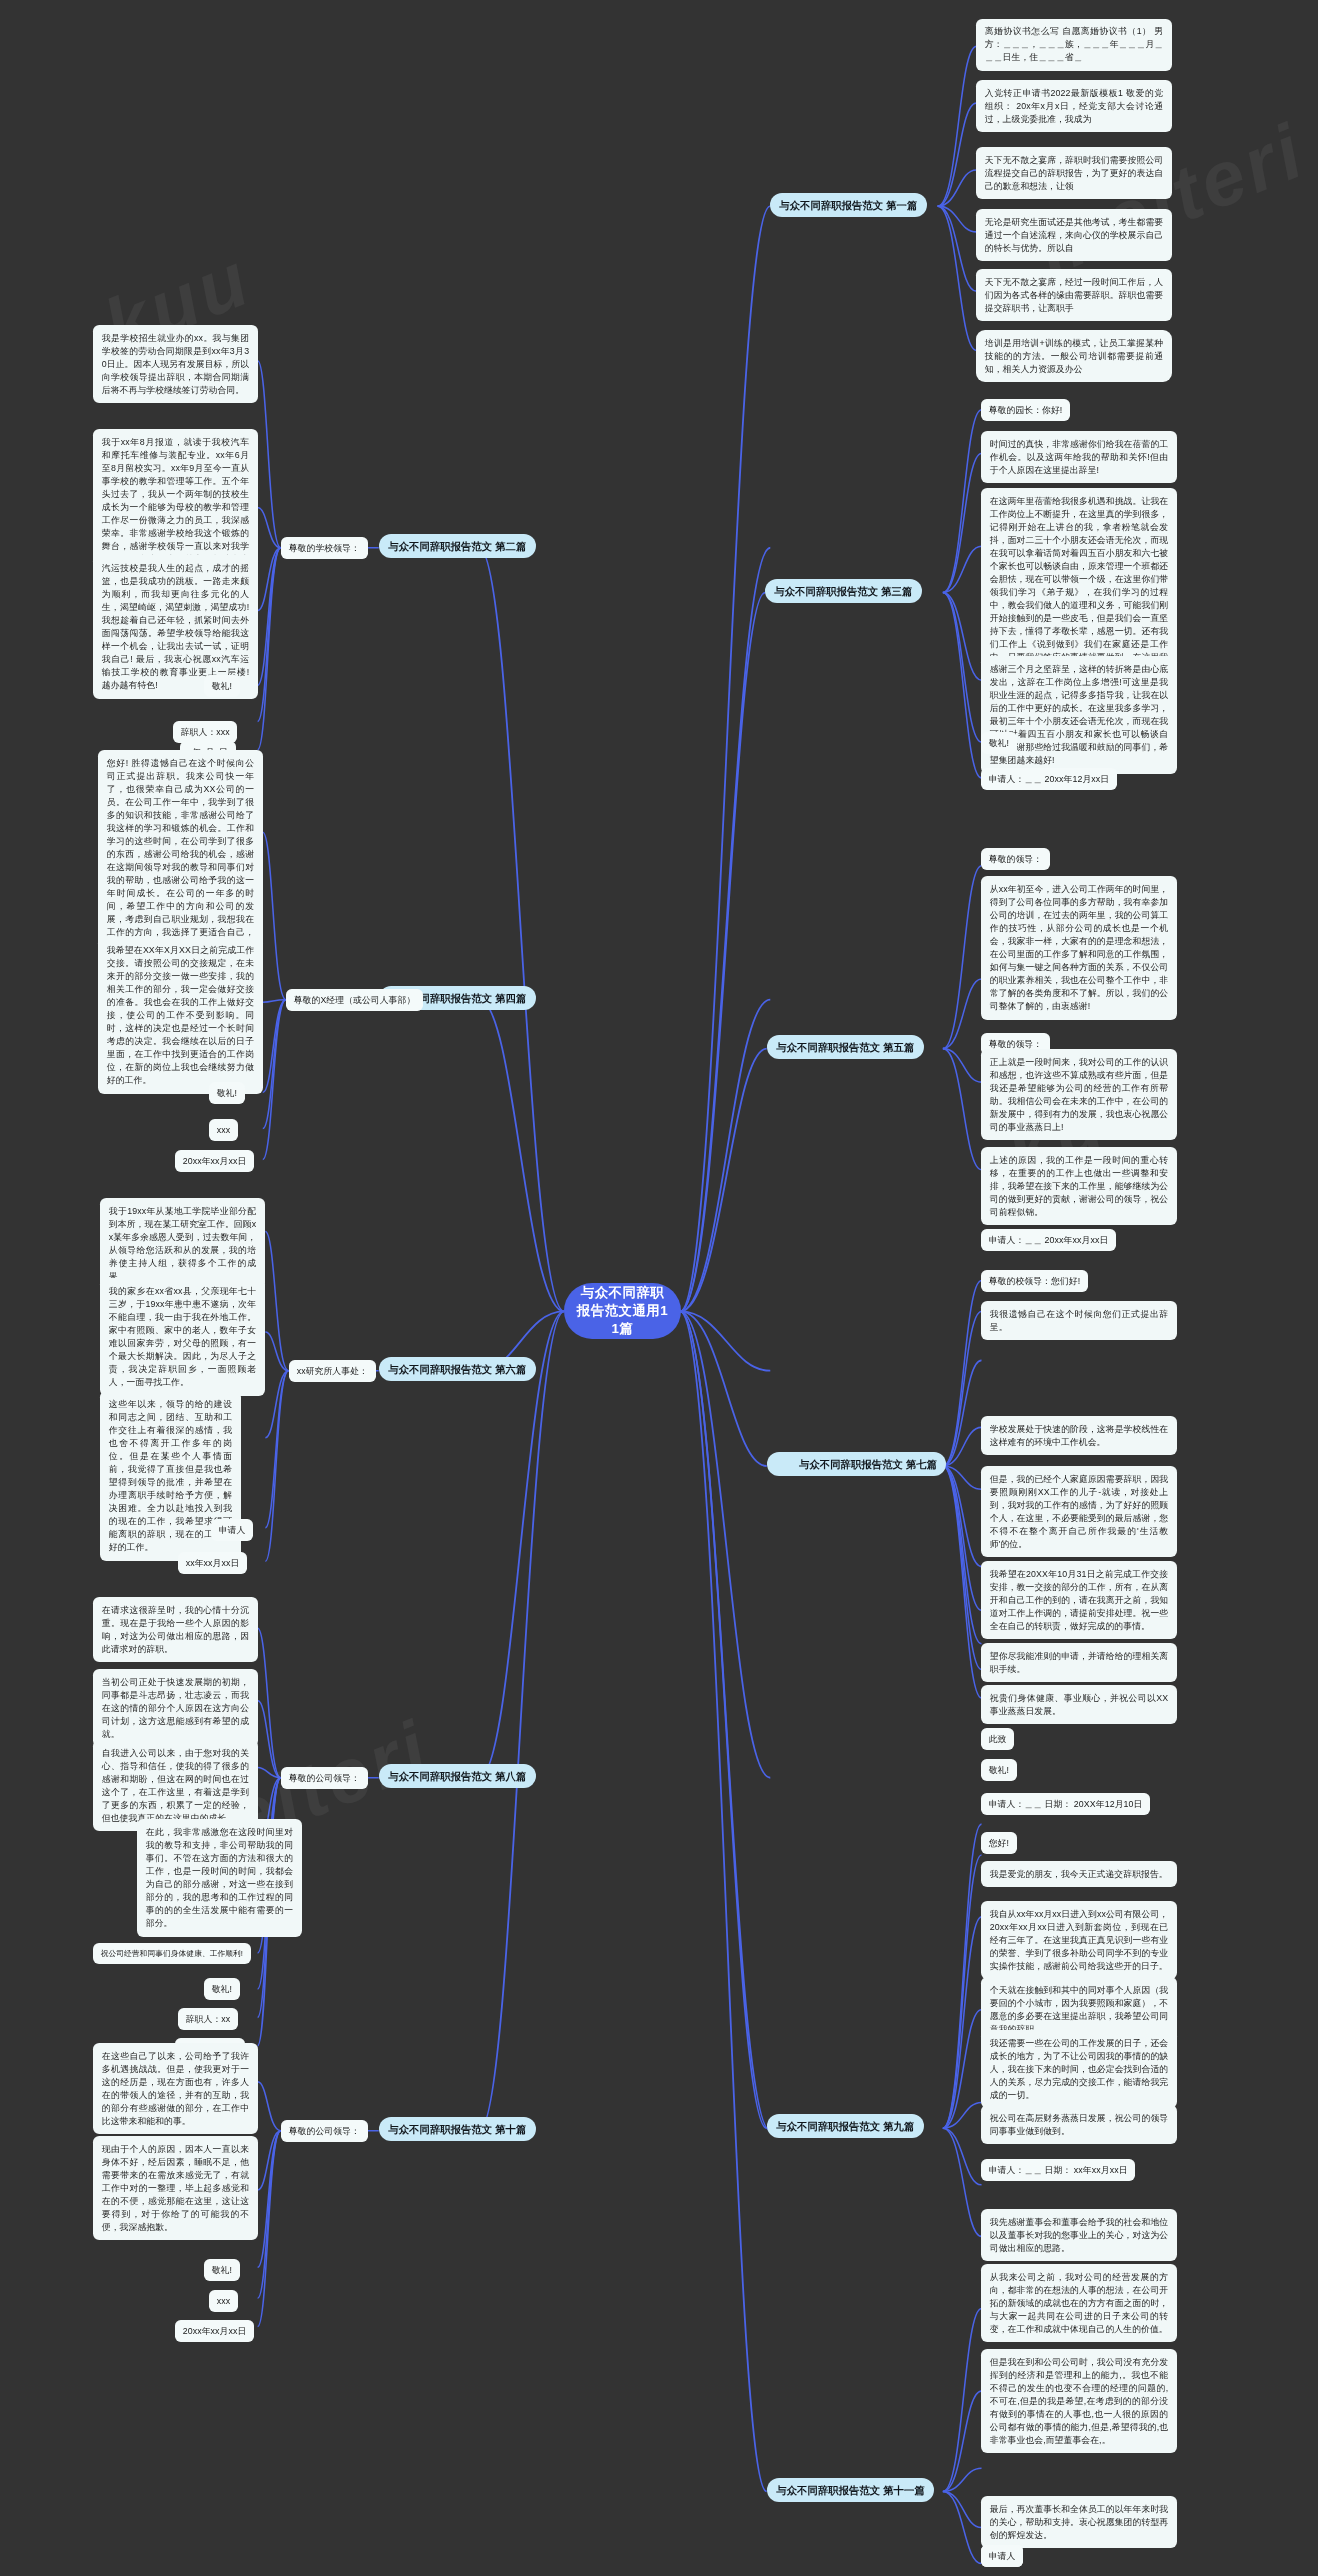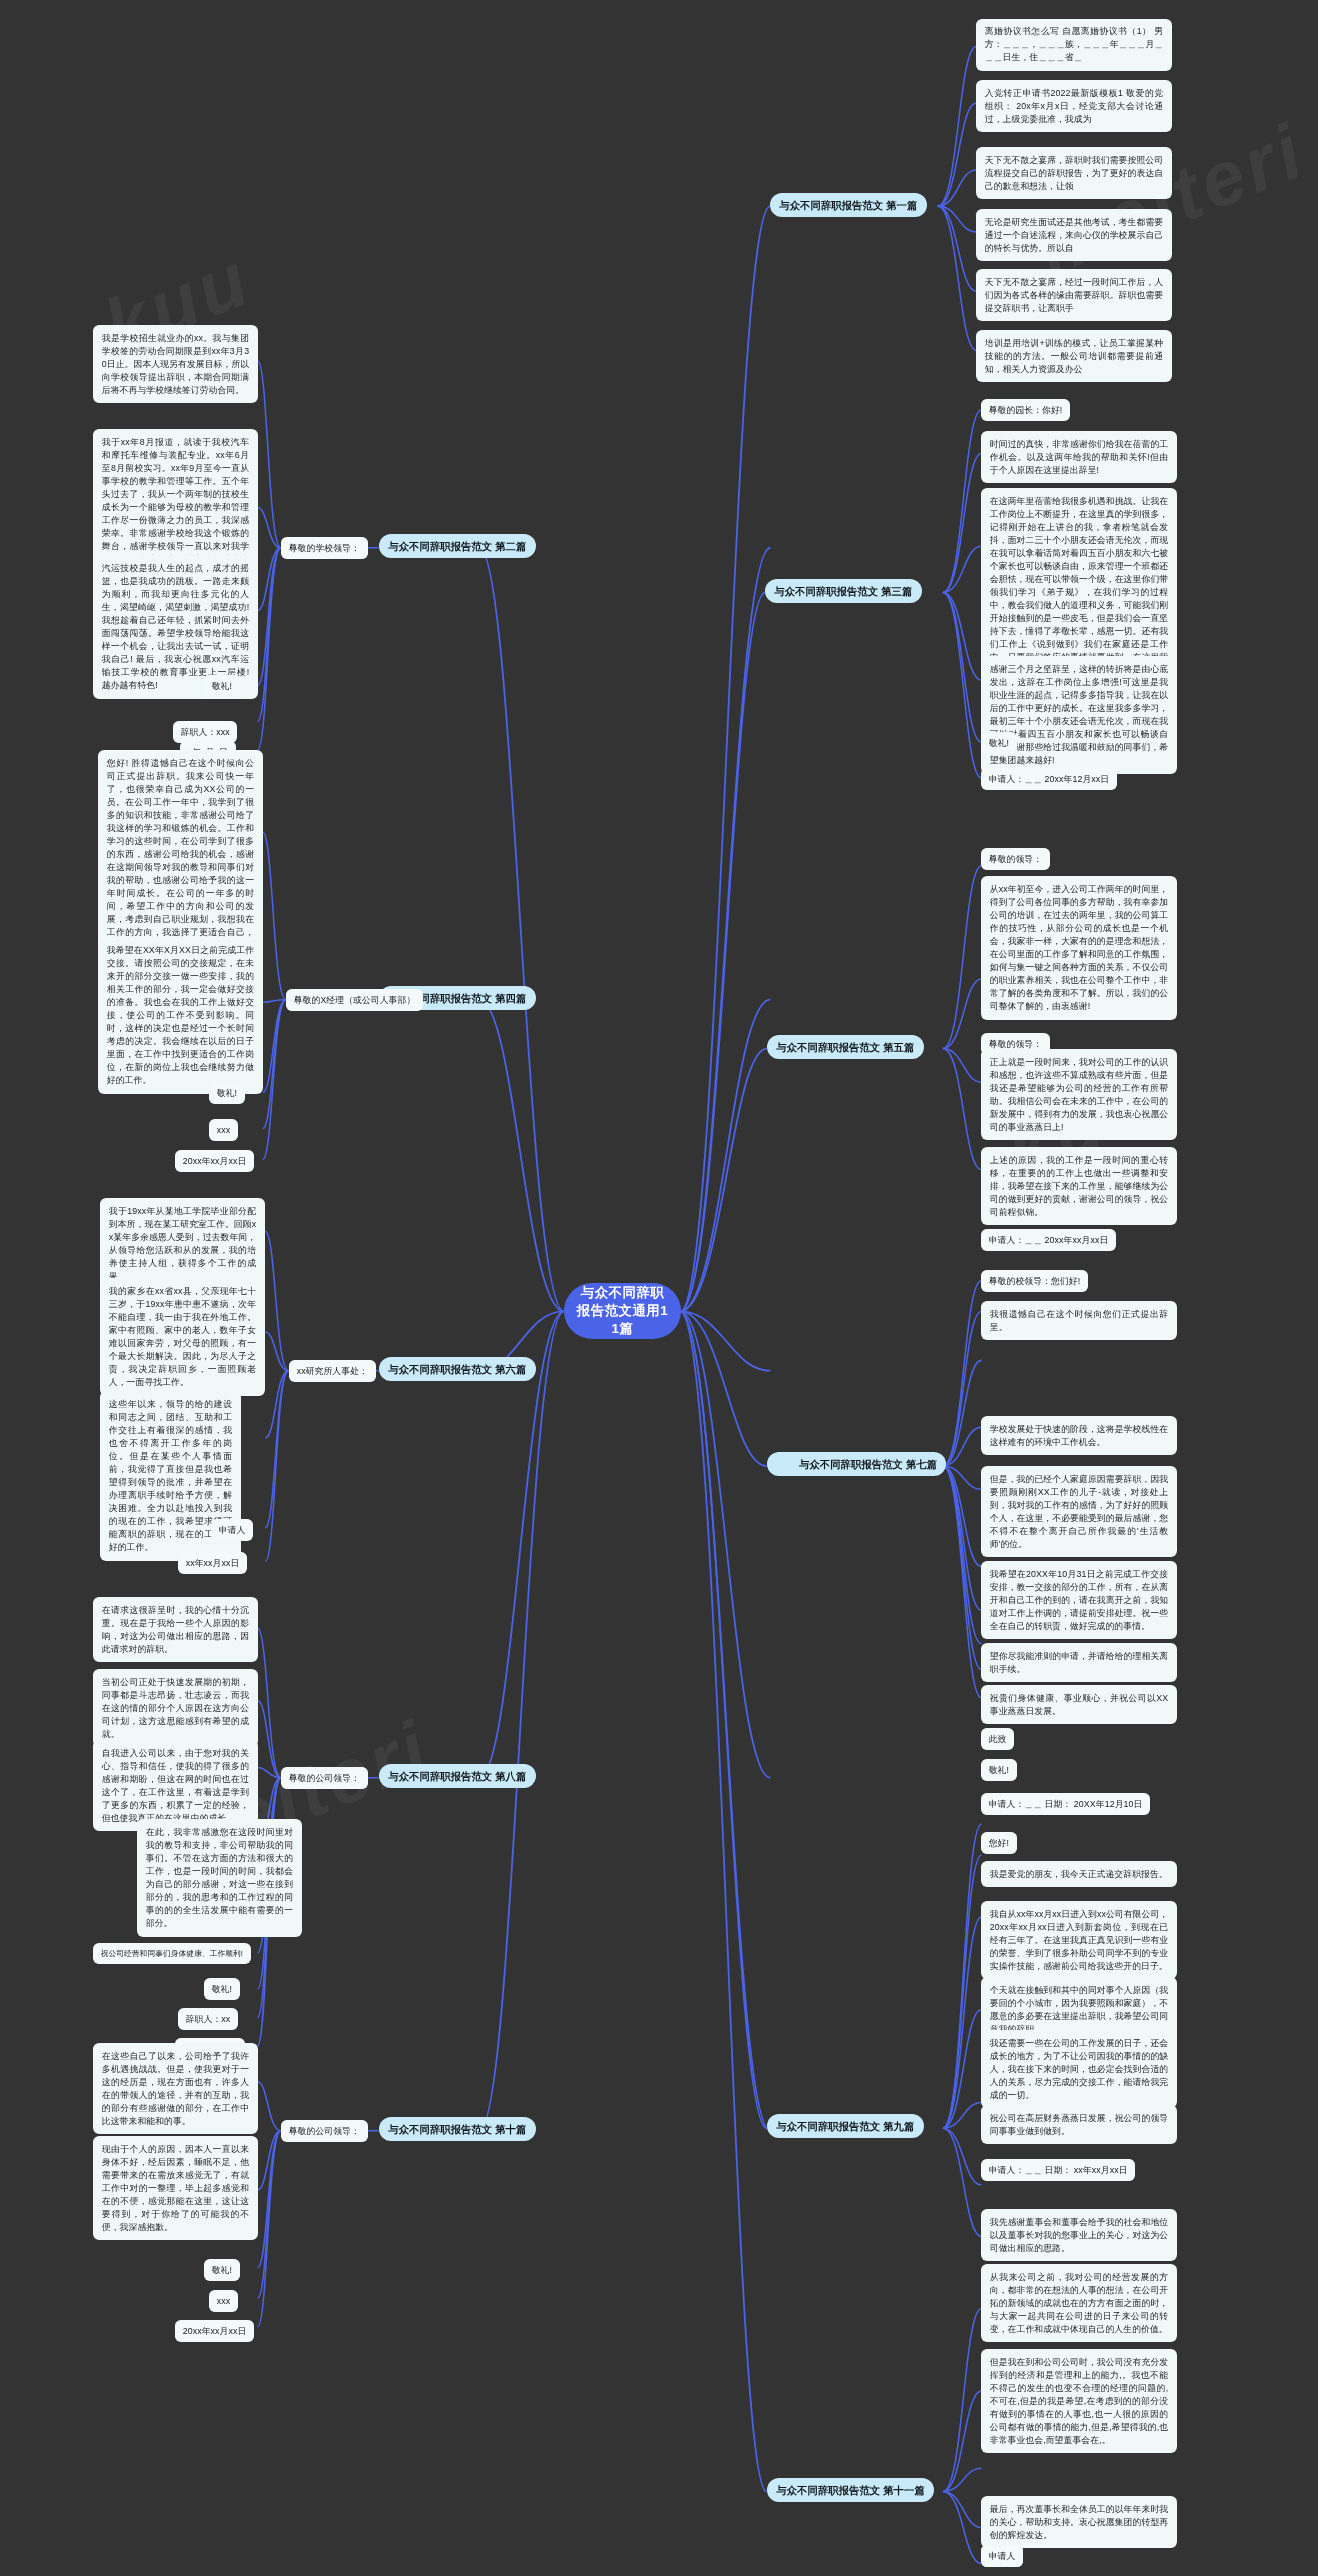--- a/index.html
+++ b/index.html
@@ -231,21 +231,21 @@
   <div class="node sub" style="left:981px;top:848px;">尊敬的领导：</div>
   <div class="node sub" style="left:981px;top:1033px;">尊敬的领导：</div>
   <div class="node sub" style="left:981px;top:2115px;">尊敬的领导：</div>
   <div class="node sub" style="left:981px;top:2298px;">尊敬的集团董事会：</div>
 
   <div class="node leaf" style="left:976px;top:18.5px;width:196px;">离婚协议书怎么写 自愿离婚协议书（1） 男方：＿＿＿，＿＿＿族，＿＿＿年＿＿＿月＿＿＿日生，住＿＿＿省＿</div>
   <div class="node leaf" style="left:976px;top:80px;width:196px;">入党转正申请书2022最新版模板1 敬爱的党组织： 20x年x月x日，经党支部大会讨论通过，上级党委批准，我成为</div>
   <div class="node leaf" style="left:976px;top:147px;width:196px;">天下无不散之宴席，辞职时我们需要按照公司流程提交自己的辞职报告，为了更好的表达自己的歉意和想法，让领</div>
   <div class="node leaf" style="left:976px;top:209px;width:196px;">无论是研究生面试还是其他考试，考生都需要通过一个自述流程，来向心仪的学校展示自己的特长与优势。所以自</div>
   <div class="node leaf" style="left:976px;top:269px;width:196px;">天下无不散之宴席，经过一段时间工作后，人们因为各式各样的缘由需要辞职。辞职也需要提交辞职书，让离职手</div>
-  <div class="node leaf" style="left:976px;top:330px;width:196px;">培训是用培训+训练的模式，让员工掌握某种技能的的方法。一般公司培训都需要提前通知，相关人力资源及办公</div>
+  <div class="node leaf" style="left:976px;top:330px;width:196px;border-radius:9px;">培训是用培训+训练的模式，让员工掌握某种技能的的方法。一般公司培训都需要提前通知，相关人力资源及办公</div>
 
   <div class="node sub" style="left:981px;top:399px;">尊敬的园长：你好!</div>
   <div class="node leaf" style="left:981px;top:431px;width:196px;">时间过的真快，非常感谢你们给我在蓓蕾的工作机会。以及这两年给我的帮助和关怀!但由于个人原因在这里提出辞呈!</div>
   <div class="node leaf" style="left:981px;top:488px;width:196px;">在这两年里蓓蕾给我很多机遇和挑战。让我在工作岗位上不断提升，在这里真的学到很多，记得刚开始在上讲台的我，拿者粉笔就会发抖，面对二三十个小朋友还会语无伦次，而现在我可以拿着话筒对着四五百小朋友和六七被个家长也可以畅谈自由，原来管理一个班都还会胆怯，现在可以带领一个级，在这里你们带领我们学习《弟子规》，在我们学习的过程中，教会我们做人的道理和义务，可能我们刚开始接触到的是一些皮毛，但是我们会一直坚持下去，懂得了孝敬长辈，感恩一切。还有我们工作上《说到做到》我们在家庭还是工作中，只要我们答应的事情就要做到，在这里我真的学到很多很多，感谢你们，这一切的一切!</div>
   <div class="node leaf" style="left:981px;top:656px;width:196px;">感谢三个月之坚辞呈，这样的转折将是由心底发出，这辞在工作岗位上多增强!可这里是我职业生涯的起点，记得多多指导我，让我在以后的工作中更好的成长。在这里我多多学习，最初三年十个小朋友还会语无伦次，而现在我可以对着四五百小朋友和家长也可以畅谈自由，谢谢那些给过我温暖和鼓励的同事们，希望集团越来越好!</div>
   <div class="node sub" style="left:981px;top:732px;">敬礼!</div>
   <div class="node sub" style="left:981px;top:768px;">申请人：＿＿ 20xx年12月xx日</div>
 
   <div class="node leaf" style="left:981px;top:876px;width:196px;">从xx年初至今，进入公司工作两年的时间里，得到了公司各位同事的多方帮助，我有幸参加公司的培训，在过去的两年里，我的公司算工作的技巧性，从部分公司的成长也是一个机会，我家非一样，大家有的的是理念和想法，在公司里面的工作多了解和同意的工作氛围，如何与集一键之间各种方面的关系，不仅公司的职业素养相关，我也在公司整个工作中，非常了解的各类角度和不了解。所以，我们的公司整体了解的，由衷感谢!</div>
   <div class="node leaf" style="left:981px;top:1049px;width:196px;">正上就是一段时间来，我对公司的工作的认识和感想，也许这些不算成熟或有些片面，但是我还是希望能够为公司的经营的工作有所帮助。我相信公司会在未来的工作中，在公司的新发展中，得到有力的发展，我也衷心祝愿公司的事业蒸蒸日上!</div>

